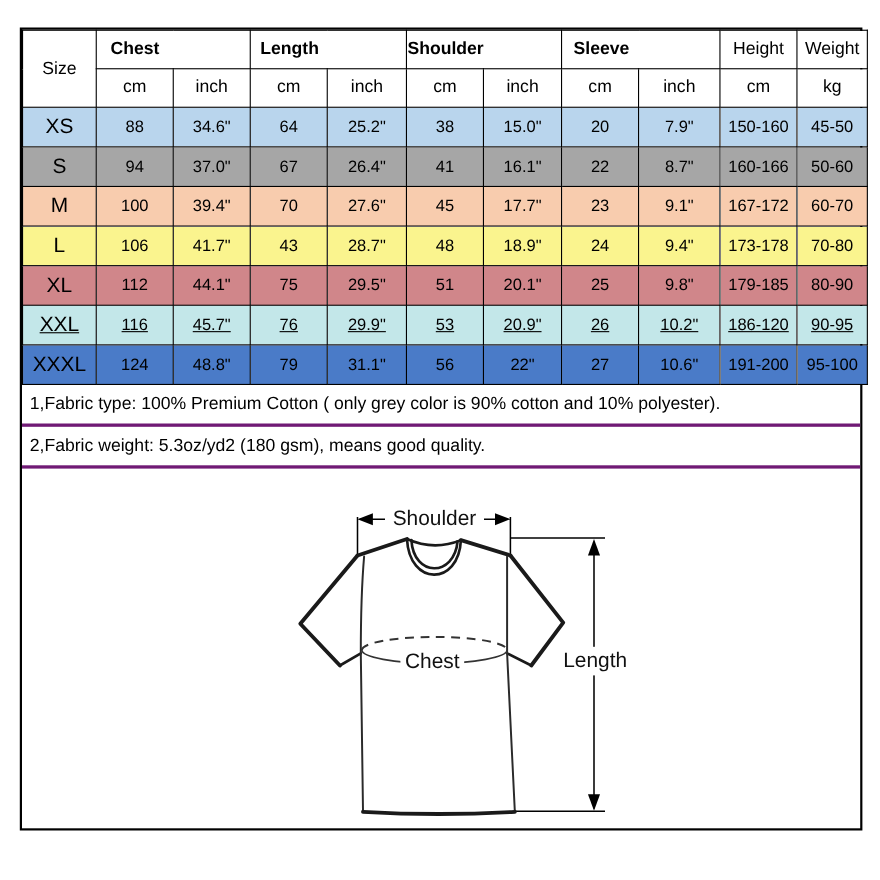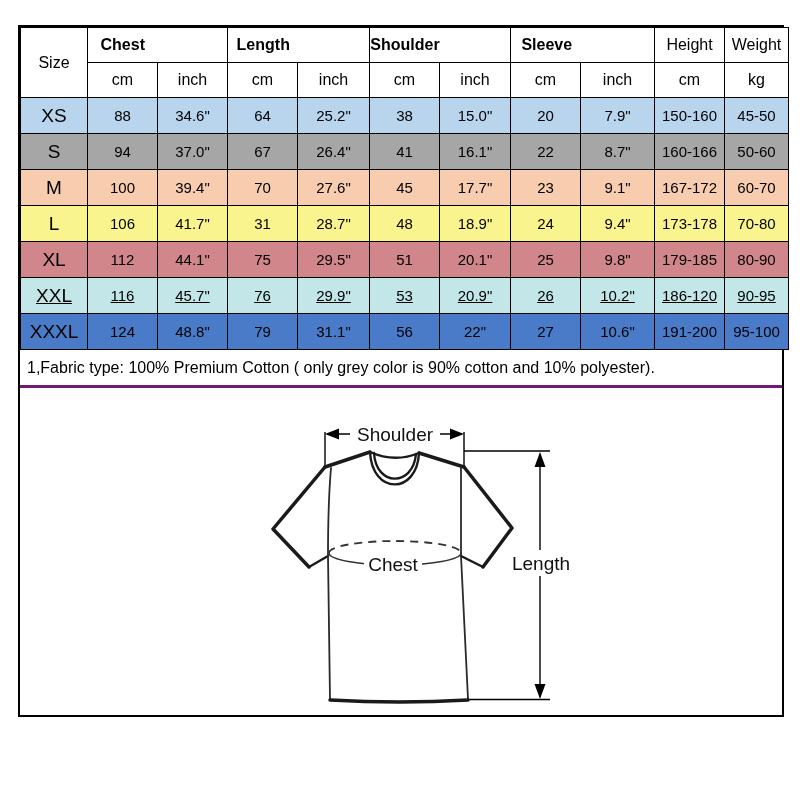--- a/index.html
+++ b/index.html
@@ -132,21 +132,21 @@
         <td>17.7"</td>
         <td>23</td>
         <td>9.1"</td>
         <td>167-172</td>
         <td>60-70</td>
       </tr>
       <tr style="background-color: rgb(250, 244, 142);">
         <td class="size-col">L</td>
         <td>106</td>
         <td>41.7"</td>
-        <td>31</td>
+        <td>43</td>
         <td>28.7"</td>
         <td>48</td>
         <td>18.9"</td>
         <td>24</td>
         <td>9.4"</td>
         <td>173-178</td>
         <td>70-80</td>
       </tr>
       <tr style="background-color: rgb(208, 134, 138);">
         <td class="size-col">XL</td>
@@ -184,20 +184,21 @@
         <td>22"</td>
         <td>27</td>
         <td>10.6"</td>
         <td>191-200</td>
         <td>95-100</td>
       </tr>
     </tbody>
   </table>
 
   <div class="note-row">1,Fabric type: 100% Premium Cotton ( only grey color is 90% cotton and 10% polyester).</div>
+  <div class="note-row">2,Fabric weight: 5.3oz/yd2 (180 gsm), means good quality.</div>
 
   <div class="diagram-area">
     <svg width="762" height="327" viewBox="0 0 762 327">
 
       <g>
         <path class="measure-line" d="M305,44 L305,80"></path>
         <path class="measure-line" d="M444,44 L444,79"></path>
         <path class="measure-line" d="M307,46 L442,46"></path>
         <polygon class="measure-head" points="305,46 319,40.5 319,51.5"></polygon>
         <polygon class="measure-head" points="444,46 430,40.5 430,51.5"></polygon>

